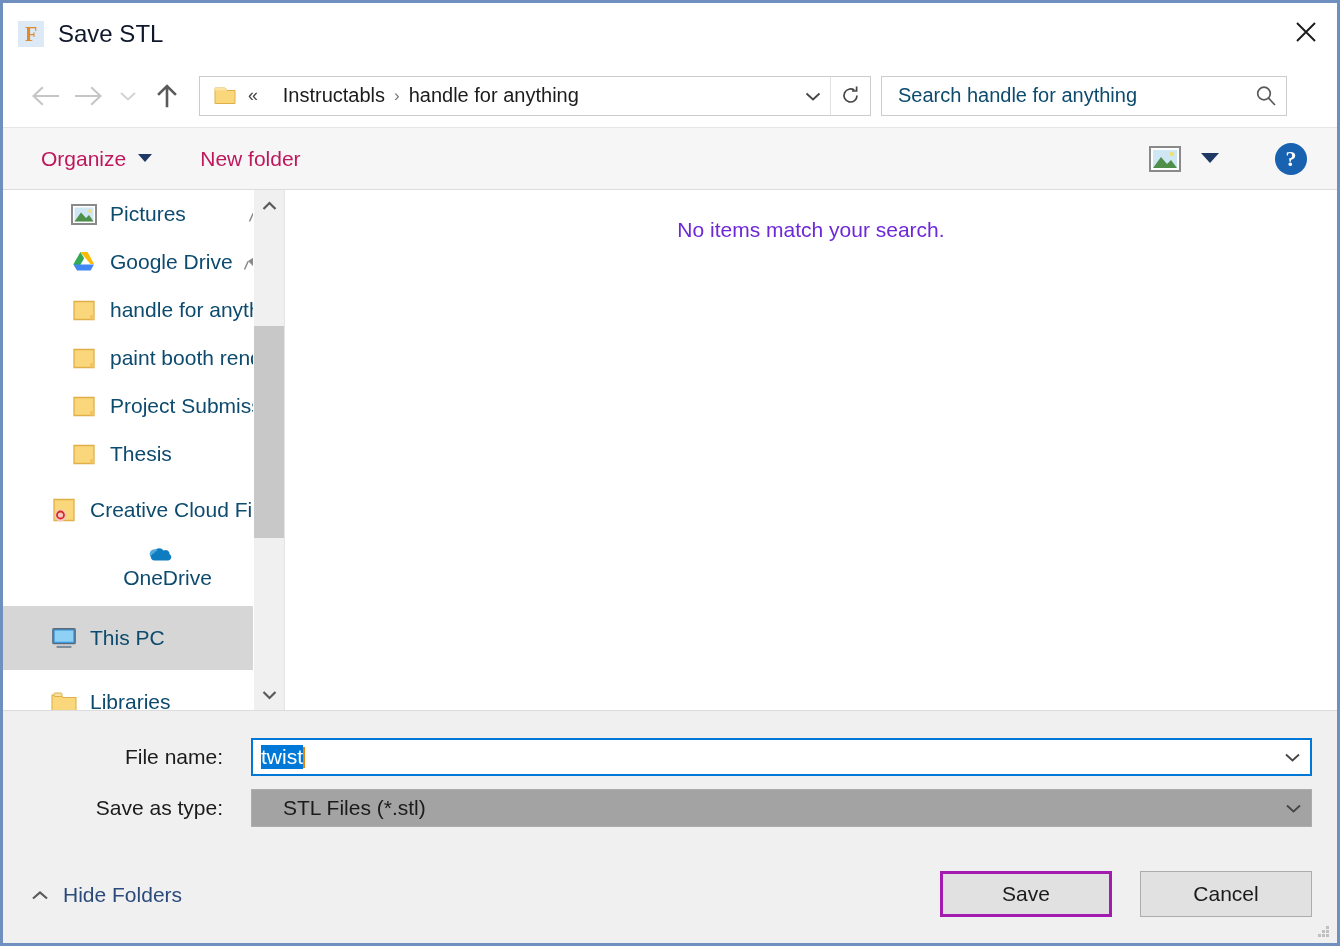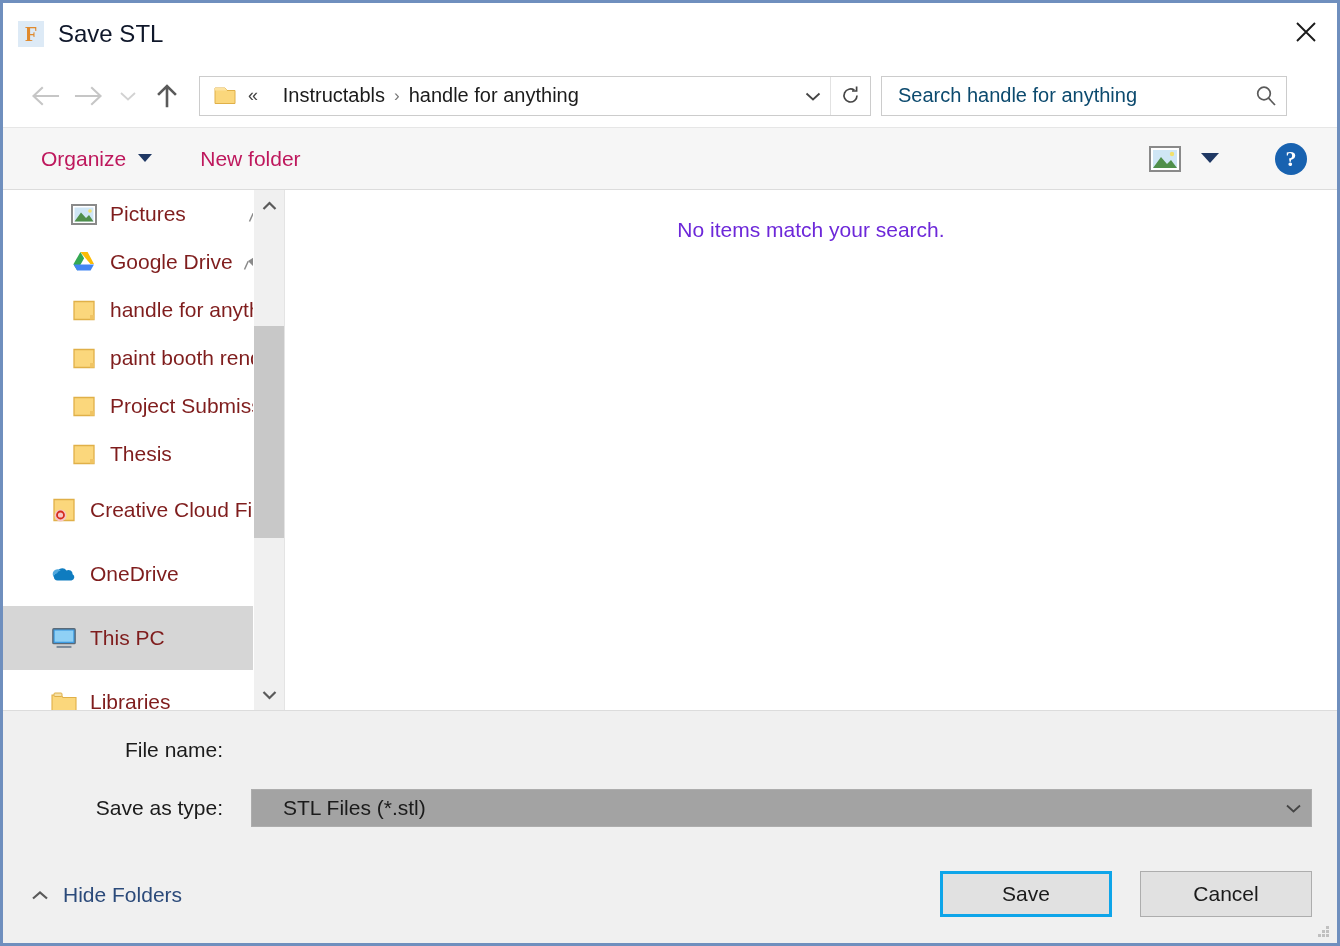--- a/index.html
+++ b/index.html
@@ -197,21 +197,21 @@
     background: #ffffff;
     flex: none;
   }
   .sb-item {
     display: flex;
     align-items: center;
     height: 48px;
     padding-left: 48px;
     white-space: nowrap;
     font-size: 21px;
-    color: #7f1d1d;
+    color: #0c4a6e;
   }
   .sb-item.indent { padding-left: 68px; }
   .sb-item.selected { background: #d6d6d6; }
   .sb-ico {
     width: 26px; height: 24px;
     margin-right: 13px;
     flex: none;
     display: flex; align-items: center; justify-content: center;
   }
   .sb-label { overflow: hidden; }
@@ -350,21 +350,21 @@
     align-items: center;
   }
   .btn {
     width: 172px; height: 46px;
     display: flex; align-items: center; justify-content: center;
     font-size: 21px;
     color: #1b1b1b;
     background: #e1e1e1;
   }
   .btn.primary {
-    border: 3px solid #0ea5e9;
+    border: 3px solid #a21caf;
     margin-right: 28px;
   }
   .btn.secondary {
     border: 1px solid #adadad;
   }
   .resize-grip {
     position: absolute;
     right: 6px; bottom: 4px;
     width: 14px; height: 14px;
   }
@@ -556,21 +556,21 @@
         <span class="sb-ico">
           <svg width="26" height="24" viewBox="0 0 26 24">
             <path d="M3 1.5 h20 v21 h-20 z" fill="#fbd77c" stroke="#e0b048" stroke-width="1.3"></path>
             <circle cx="9.5" cy="17.5" r="6" fill="#f5c6c6"></circle>
             <path d="M6 17 a3.5 3.5 0 1 1 3.5 3.5 a3.5 3.5 0 1 1 3.5 -3.5" stroke="#d52b1e" stroke-width="1.8" fill="none"></path>
           </svg>
         </span>
         <span class="sb-label">Creative Cloud Fil</span>
       </div>
 
-      <div class="sb-item" style="height:64px;">
+      <div class="sb-item" style="height:64px;flex-direction:column;">
         <span class="sb-ico">
           <svg width="28" height="20" viewBox="0 0 28 20">
             <path d="M7 17 a4.2 4.2 0 0 1 -0.6 -8.3 a5.8 5.8 0 0 1 10.3 -2.6 a4.6 4.6 0 0 1 6.6 4.2 a3.6 3.6 0 0 1 -1.3 6.7 z" fill="#0f7cc0"></path>
             <path d="M3.4 13.8 a3.3 3.3 0 0 1 3 -4.4 a4.4 4.4 0 0 1 4 -3 a4.9 4.9 0 0 0 -7 7.4 z" fill="#50a8de"></path>
           </svg>
         </span>
         <span class="sb-label">OneDrive</span>
       </div>
 
       <div class="sb-item selected" style="height:64px;">
@@ -613,20 +613,28 @@
 
     <div class="filelist">
       <div class="empty-msg">No items match your search.</div>
     </div>
   </div>
 
   <div class="bottom-panel">
 
     <div class="field-row name">
       <div class="field-label">File name:</div>
+      <div class="combo name-combo">
+        <div class="combo-value"><span class="sel-text">twist</span><span class="caret-bar"></span></div>
+        <div class="combo-arrow">
+          <svg width="19" height="12" viewBox="0 0 19 12">
+            <path d="M3 3.5 L9.5 9.5 L16 3.5" stroke="#454545" stroke-width="1.8" fill="none"></path>
+          </svg>
+        </div>
+      </div>
     </div>
 
     <div class="field-row type">
       <div class="field-label">Save as type:</div>
       <div class="combo type-combo">
         <div class="combo-value">STL Files (*.stl)</div>
         <div class="combo-arrow">
           <svg width="19" height="12" viewBox="0 0 19 12">
             <path d="M3 3.5 L9.5 9.5 L16 3.5" stroke="#454545" stroke-width="1.8" fill="none"></path>
           </svg>

